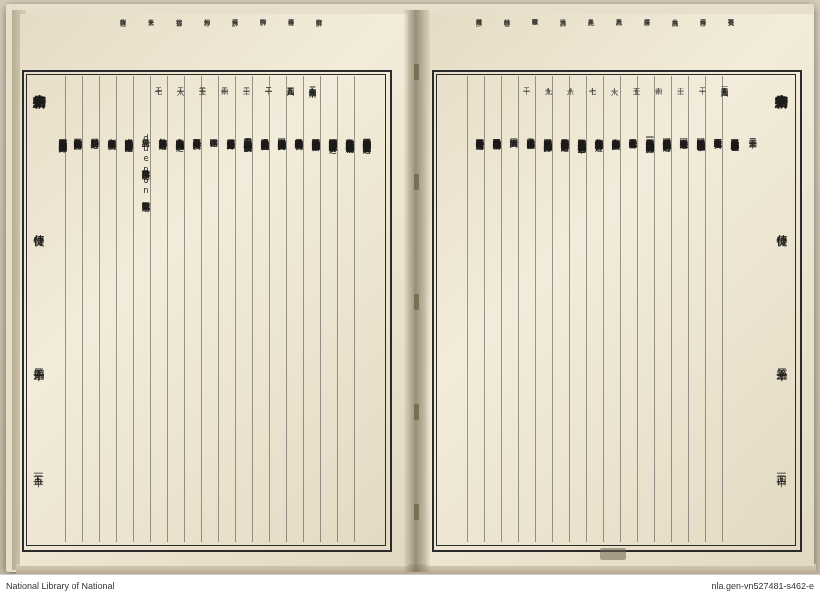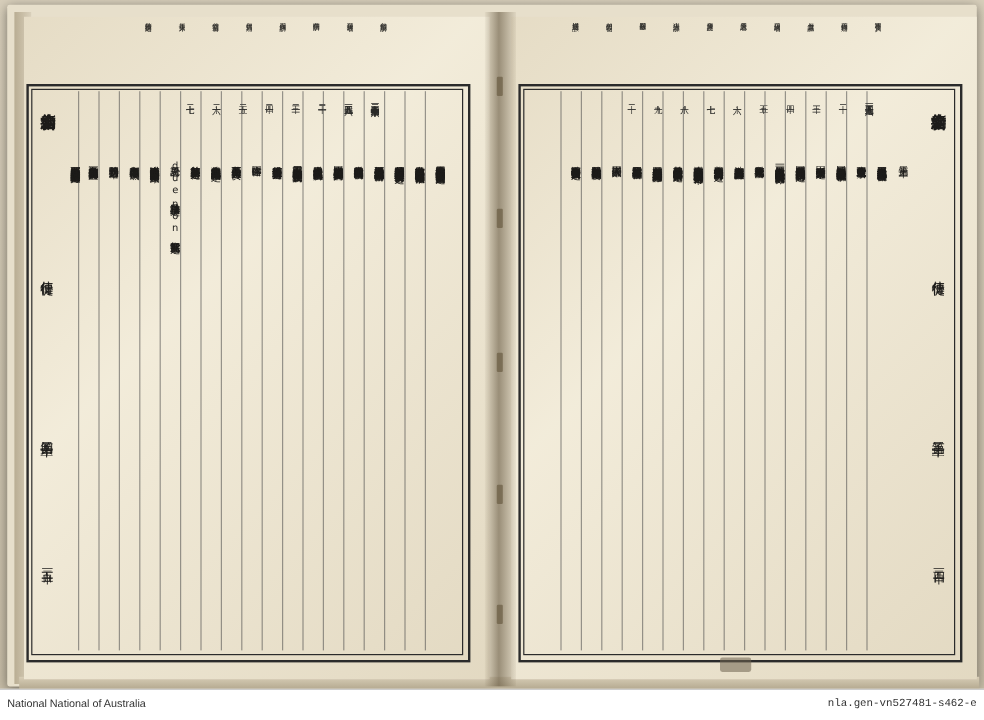--- a/index.html
+++ b/index.html
@@ -60,21 +60,21 @@
 
   
   .topband{position:absolute;}
 
   
   .footer{position:absolute;left:0;top:574px;width:820px;height:26px;
      background:#ffffff;border-top:1px solid #cccccc;}
   .footer span{position:absolute;top:6px;font-size:9px;color:#333;
      font-family:"Liberation Sans",sans-serif;}
   .footer .left{left:6px;}
-  .footer .right{right:6px;font-family:Liberation Mono, monospace;}
+  .footer .right{right:6px;}
 
   
   .smudge{position:absolute;left:600px;top:548px;width:26px;height:12px;
      background:#6d6350;opacity:.55;border-radius:2px;}
 </style>
 </head>
 <body>
 
 <div id="page">
   <div class="backdrop"></div>
@@ -116,21 +116,21 @@
   <div class="frame-inner" style="left:436px;top:74px;width:358px;height:470px;"></div>
 
   <div class="v title-big headcol" id="r-title1" style="left:772px;top:84px;height:110px;width:16px;">新約全書</div>
   <div class="v title-mid headcol" id="r-title2" style="left:773px;top:226px;height:100px;width:14px;">使徒行傳</div>
   <div class="v title-mid headcol" id="r-chap" style="left:773px;top:360px;height:100px;width:14px;">第二十三章</div>
   <div class="v pagenum" id="r-pagenum" style="left:774px;top:468px;height:70px;width:13px;">一百二十四</div>
 
   <div class="smudge"></div>
 
   <div class="footer">
-    <span class="left">National National of Australia</span>
+    <span class="left">National Library of National</span>
     <span class="right">nla.gen-vn527481-s462-e</span>
   </div>
 <div class="v tiny" style="position: absolute; left: 300px; top: 14px; height: 50px; width: 22px;">辯前敘訴</div>
     <div class="v tiny" style="position: absolute; left: 272px; top: 14px; height: 50px; width: 22px;">控保羅者</div>
     <div class="v tiny" style="position: absolute; left: 244px; top: 14px; height: 50px; width: 22px;">伸訴明白</div>
     <div class="v tiny" style="position: absolute; left: 216px; top: 14px; height: 50px; width: 22px;">保羅自訴</div>
     <div class="v tiny" style="position: absolute; left: 188px; top: 14px; height: 50px; width: 22px;">如何力辯</div>
     <div class="v tiny" style="position: absolute; left: 160px; top: 14px; height: 50px; width: 22px;">宜信福音</div>
     <div class="v tiny" style="position: absolute; left: 132px; top: 14px; height: 50px; width: 22px;">千夫長來</div>
     <div class="v tiny" style="position: absolute; left: 104px; top: 14px; height: 50px; width: 22px;">設例款待之</div>

